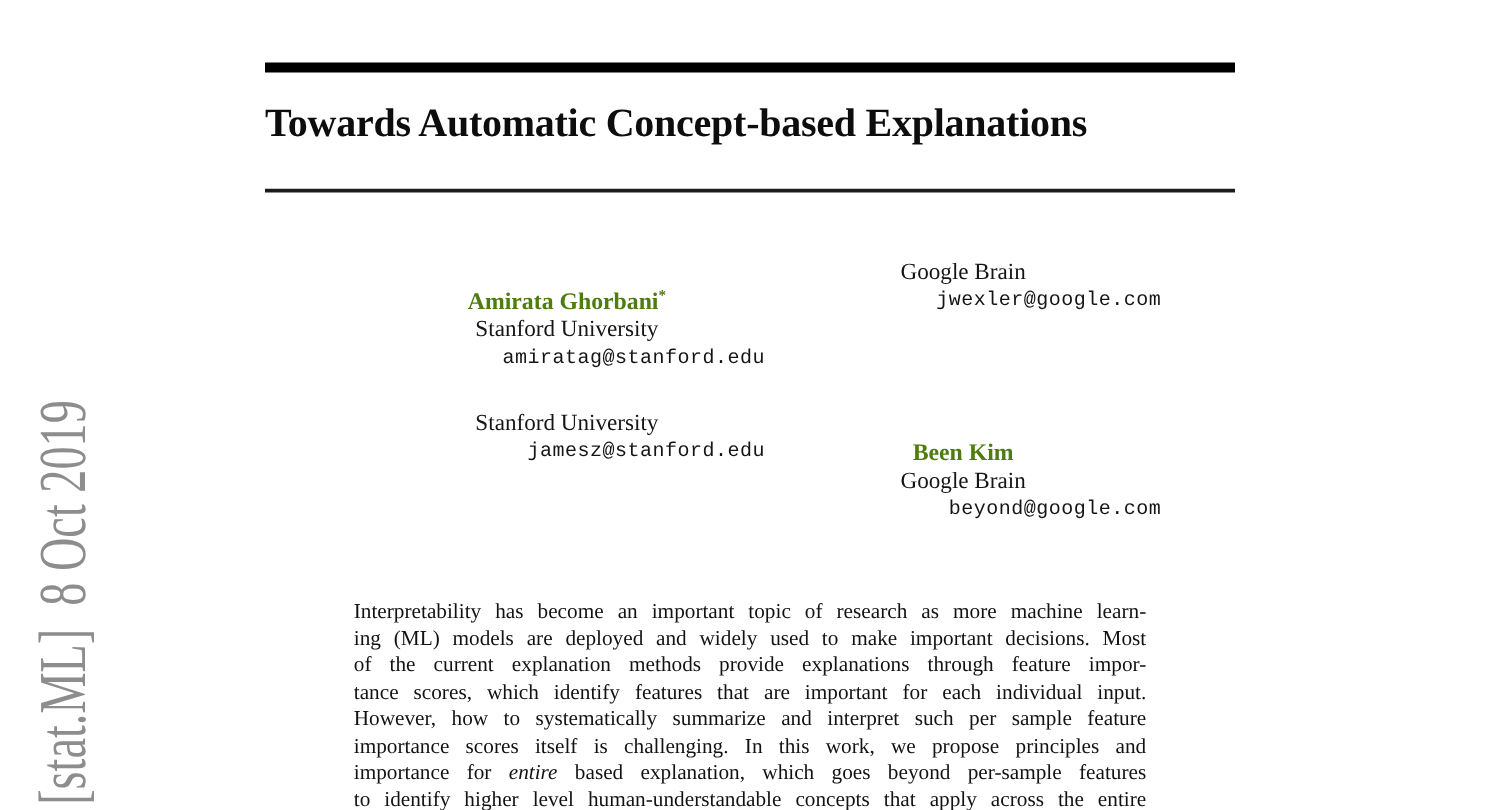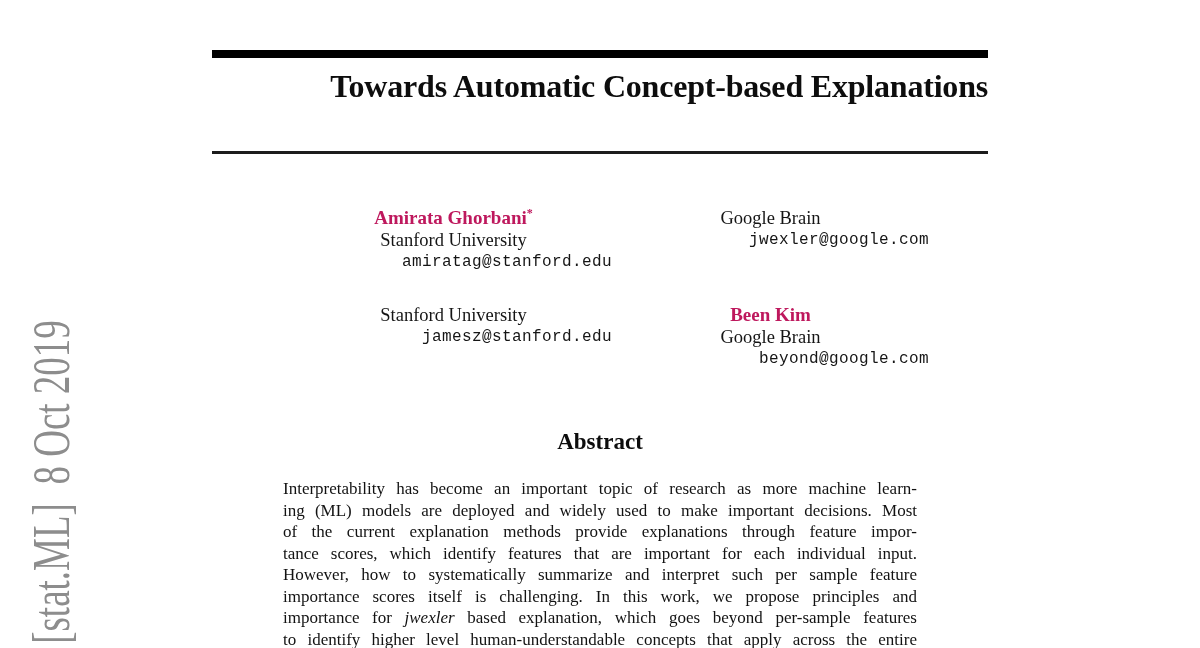--- a/index.html
+++ b/index.html
@@ -34,24 +34,24 @@
     position: absolute;
     left: 212px;
     top: 50px;
     width: 776px;
     height: 8px;
     background: #000000;
   }
   .paper-title {
     position: absolute;
     left: 212px;
-    top: 67px;
+    top: 79px;
     width: 776px;
     margin: 0;
-    text-align: right;
+    text-align: left;
     font-size: 32px;
     line-height: 38px;
     font-weight: bold;
     color: #0d0d0d;
     letter-spacing: -0.2px;
   }
   .rule-thin {
     position: absolute;
     left: 212px;
     top: 151px;
@@ -68,21 +68,22 @@
     grid-template-columns: 1fr 1fr;
     row-gap: 31px;
   }
   .author {
     text-align: center;
     line-height: 22px;
   }
   .author .name {
     font-weight: bold;
     font-size: 19px;
-    color: #be185d;
+    color: #4d7c0f;
+    margin-top: 24px;
   }
   .author .name sup {
     font-size: 12px;
     line-height: 0;
   }
   .author .affil {
     font-size: 18.5px;
     text-align: center;
   }
   .author .email {
@@ -148,26 +149,25 @@
       <div class="affil">Stanford University</div>
       <div class="email">jamesz@stanford.edu</div>
     </div>
     <div class="author">
       <div class="name"><span>Been Kim</span></div>
       <div class="affil">Google Brain</div>
       <div class="email">beyond@google.com</div>
     </div>
   </div>
 
-  <h2 class="abstract-heading">Abstract</h2>
 
   <div class="abstract-body">
     <div class="abs-line">Interpretability has become an important topic of research as more machine learn-</div>
     <div class="abs-line">ing (ML) models are deployed and widely used to make important decisions. Most</div>
     <div class="abs-line">of the current explanation methods provide explanations through feature impor-</div>
     <div class="abs-line">tance scores, which identify features that are important for each individual input.</div>
     <div class="abs-line">However, how to systematically summarize and interpret such per sample feature</div>
     <div class="abs-line">importance scores itself is challenging. In this work, we propose principles and</div>
-    <div class="abs-line"><span>importance for </span><i>jwexler</i><span> based explanation, which goes beyond per-sample features</span></div>
+    <div class="abs-line"><span>importance for </span><i>entire</i><span> based explanation, which goes beyond per-sample features</span></div>
     <div class="abs-line">to identify higher level human-understandable concepts that apply across the entire</div>
   </div>
 
 </div>
 
 </body></html>

